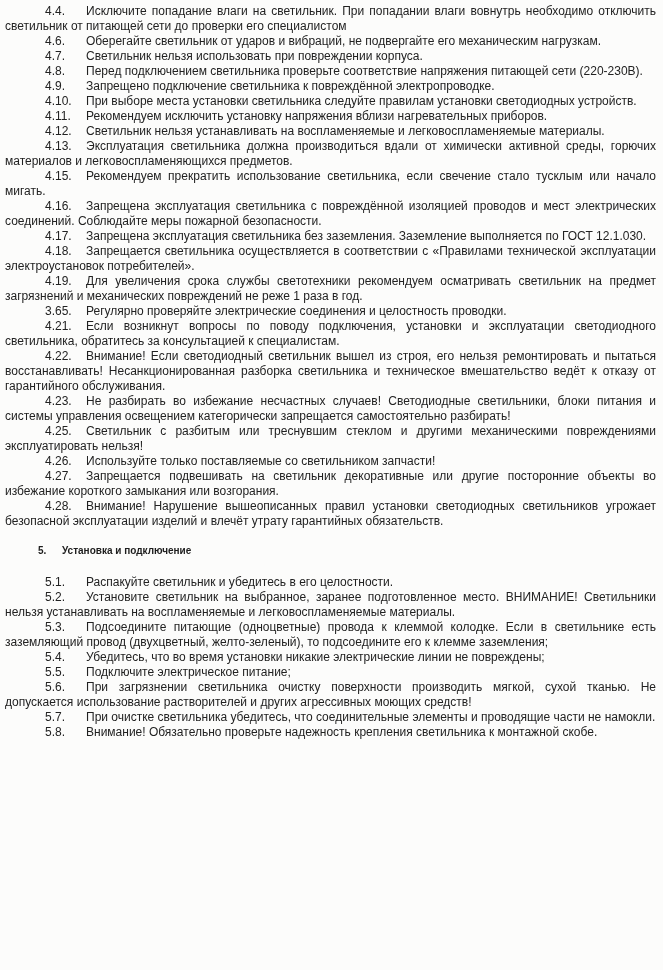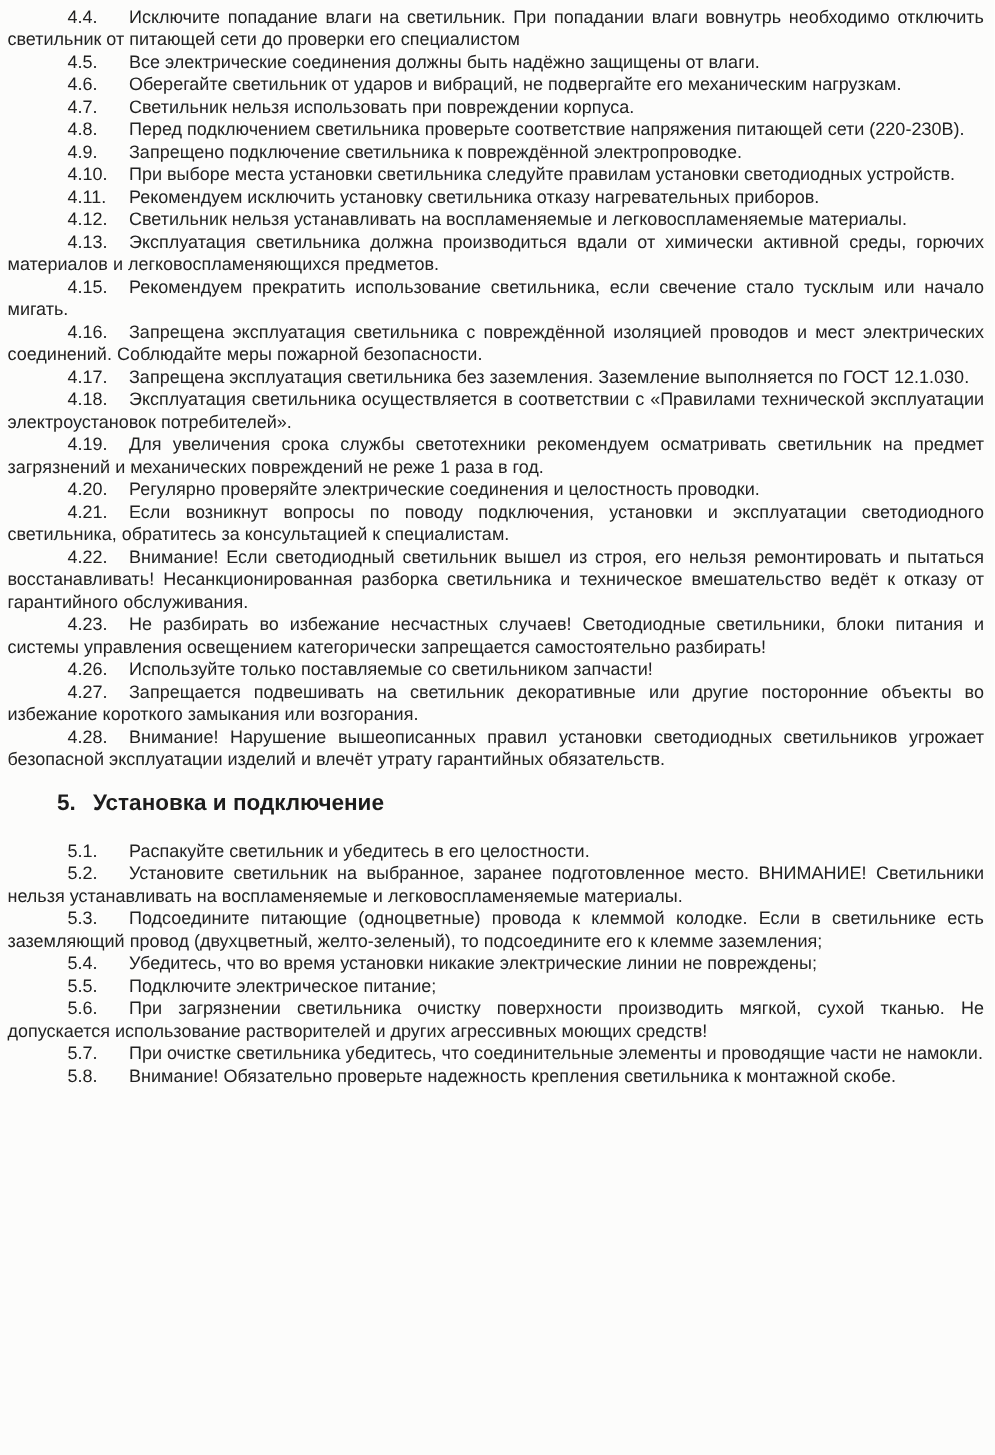--- a/index.html
+++ b/index.html
@@ -27,56 +27,56 @@
   }
   .para .num {
     display: inline-block;
     width: 41px;
     text-indent: 0;
     vertical-align: baseline;
   }
   .section-heading {
     margin: 13px 0 15px 0;
     padding-left: 33px;
-    font-size: 15px;
+    font-size: 10px;
     line-height: 18px;
     font-weight: bold;
     color: #1d1d1d;
     text-indent: 0;
   }
   .section-heading .h-num {
     display: inline-block;
     width: 24px;
   }
 </style>
 </head>
 <body>
 
 <div class="page" style="background: rgb(252, 252, 251); color: rgb(34, 34, 34);">
 
   <div>
       <p class="para"><span class="num">4.4.</span><span>Исключите попадание влаги на светильник. При попадании влаги вовнутрь необходимо отключить светильник от питающей сети до проверки его специалистом</span></p>
-      <p class="para"><span class="num">4.5.</span><span>Все электрические соединения должны быть надёжно защищены от влаги.</span></p>
       <p class="para"><span class="num">4.6.</span><span>Оберегайте светильник от ударов и вибраций, не подвергайте его механическим нагрузкам.</span></p>
       <p class="para"><span class="num">4.7.</span><span>Светильник нельзя использовать при повреждении корпуса.</span></p>
       <p class="para"><span class="num">4.8.</span><span>Перед подключением светильника проверьте соответствие напряжения питающей сети (220-230В).</span></p>
       <p class="para"><span class="num">4.9.</span><span>Запрещено подключение светильника к повреждённой электропроводке.</span></p>
       <p class="para"><span class="num">4.10.</span><span>При выборе места установки светильника следуйте правилам установки светодиодных устройств.</span></p>
-      <p class="para"><span class="num">4.11.</span><span>Рекомендуем исключить установку светильника отказу нагревательных приборов.</span></p>
+      <p class="para"><span class="num">4.11.</span><span>Рекомендуем исключить установку напряжения вблизи нагревательных приборов.</span></p>
       <p class="para"><span class="num">4.12.</span><span>Светильник нельзя устанавливать на воспламеняемые и легковоспламеняемые материалы.</span></p>
       <p class="para"><span class="num">4.13.</span><span>Эксплуатация светильника должна производиться вдали от химически активной среды, горючих материалов и легковоспламеняющихся предметов.</span></p>
       <p class="para"><span class="num">4.15.</span><span>Рекомендуем прекратить использование светильника, если свечение стало тусклым или начало мигать.</span></p>
       <p class="para"><span class="num">4.16.</span><span>Запрещена эксплуатация светильника с повреждённой изоляцией проводов и мест электрических соединений. Соблюдайте меры пожарной безопасности.</span></p>
       <p class="para"><span class="num">4.17.</span><span>Запрещена эксплуатация светильника без заземления. Заземление выполняется по ГОСТ 12.1.030.</span></p>
-      <p class="para"><span class="num">4.18.</span><span>Эксплуатация светильника осуществляется в соответствии с «Правилами технической эксплуатации электроустановок потребителей».</span></p>
+      <p class="para"><span class="num">4.18.</span><span>Запрещается светильника осуществляется в соответствии с «Правилами технической эксплуатации электроустановок потребителей».</span></p>
       <p class="para"><span class="num">4.19.</span><span>Для увеличения срока службы светотехники рекомендуем осматривать светильник на предмет загрязнений и механических повреждений не реже 1 раза в год.</span></p>
-      <p class="para"><span class="num">4.20.</span><span>Регулярно проверяйте электрические соединения и целостность проводки.</span></p>
+      <p class="para"><span class="num">3.65.</span><span>Регулярно проверяйте электрические соединения и целостность проводки.</span></p>
       <p class="para"><span class="num">4.21.</span><span>Если возникнут вопросы по поводу подключения, установки и эксплуатации светодиодного светильника, обратитесь за консультацией к специалистам.</span></p>
       <p class="para"><span class="num">4.22.</span><span>Внимание! Если светодиодный светильник вышел из строя, его нельзя ремонтировать и пытаться восстанавливать! Несанкционированная разборка светильника и техническое вмешательство ведёт к отказу от гарантийного обслуживания.</span></p>
       <p class="para"><span class="num">4.23.</span><span>Не разбирать во избежание несчастных случаев! Светодиодные светильники, блоки питания и системы управления освещением категорически запрещается самостоятельно разбирать!</span></p>
+      <p class="para"><span class="num">4.25.</span><span>Светильник с разбитым или треснувшим стеклом и другими механическими повреждениями эксплуатировать нельзя!</span></p>
       <p class="para"><span class="num">4.26.</span><span>Используйте только поставляемые со светильником запчасти!</span></p>
       <p class="para"><span class="num">4.27.</span><span>Запрещается подвешивать на светильник декоративные или другие посторонние объекты во избежание короткого замыкания или возгорания.</span></p>
       <p class="para"><span class="num">4.28.</span><span>Внимание! Нарушение вышеописанных правил установки светодиодных светильников угрожает безопасной эксплуатации изделий и влечёт утрату гарантийных обязательств.</span></p>
     </div>
 
   <h2 class="section-heading">
     <span class="h-num">5.</span><span>Установка и подключение</span>
   </h2>
 
   <div>

